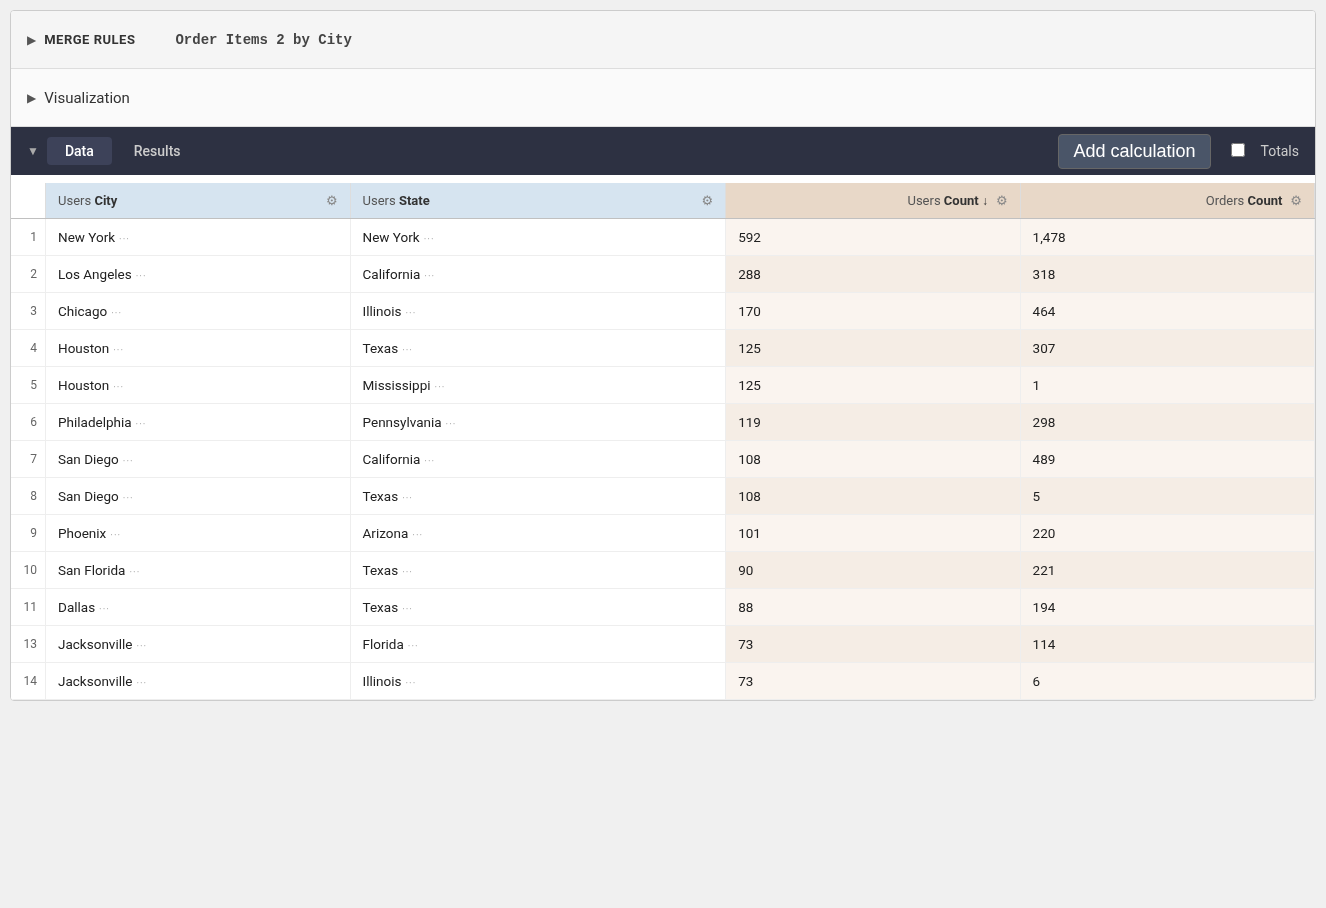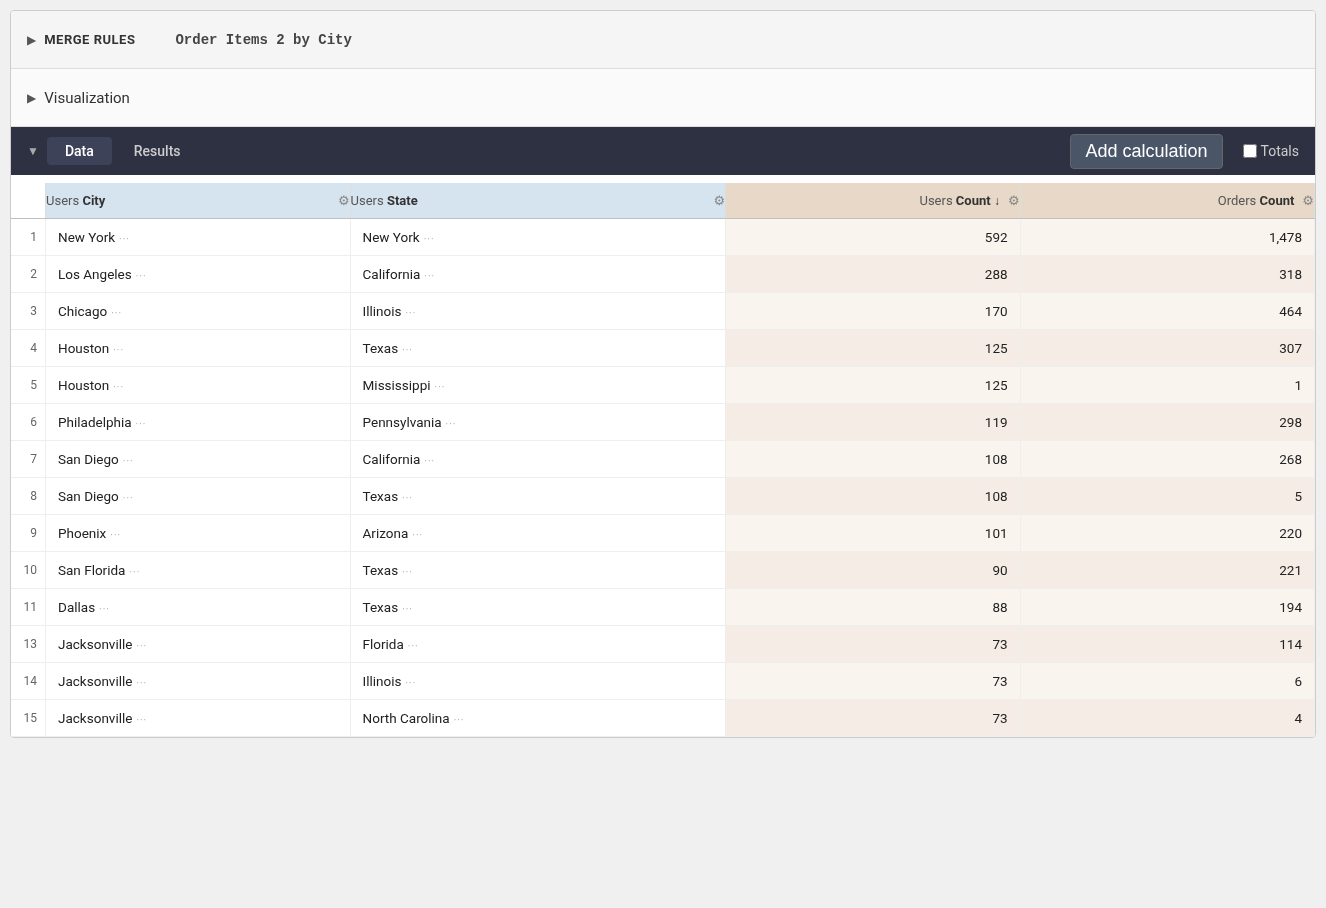--- a/index.html
+++ b/index.html
@@ -105,40 +105,39 @@
       border-radius: 4px;
       padding: 6px 14px;
       font-size: 18px;
       cursor: pointer;
       margin-right: 16px;
     }
     .totals-label {
       color: #ccc;
       font-size: 14px;
       display: flex;
-      align-items: center;
-      gap: 4px;
+      gap: 16px;
     }
     .totals-checkbox {
       width: 14px;
       height: 14px;
       accent-color: #666;
     }
 
     
     .table-wrapper {
       overflow-x: auto;
     }
     table {
       width: 100%;
       border-collapse: collapse;
     }
     thead tr th {
       background: #d6e4f0;
-      padding: 10px 0;
+      padding: 10px 12px;
       text-align: left;
       font-weight: 400;
       font-size: 13px;
       color: #333;
       border-bottom: 1px solid #c0c0c0;
       border-right: 1px solid #ddd;
       position: relative;
     }
     thead tr th:nth-child(1) {
       width: 30px;
@@ -210,21 +209,20 @@
     tbody td:nth-child(1) {
       color: #666;
       text-align: right;
       font-size: 12px;
       background: #fff !important;
       width: 30px;
       padding-right: 8px;
     }
     tbody td:nth-child(4),
     tbody td:nth-child(5) {
-      text-align: right;
     }
     .cell-with-dots {
       display: flex;
       align-items: flex-end;
       gap: 4px;
     }
     .dots {
       color: #aaa;
       font-size: 10px;
       letter-spacing: 1px;
@@ -415,21 +413,21 @@
                 <span class="dots">···</span>
               </div>
             </td>
             <td>
               <div class="cell-with-dots">
                 <span>California</span>
                 <span class="dots">···</span>
               </div>
             </td>
             <td>108</td>
-            <td>268</td>
+            <td>489</td>
           </tr>
           <tr>
             <td>8</td>
             <td>
               <div class="cell-with-dots">
                 <span>San Diego</span>
                 <span class="dots">···</span>
               </div>
             </td>
             <td>
@@ -518,35 +516,18 @@
               </div>
             </td>
             <td>
               <div class="cell-with-dots">
                 <span>Illinois</span>
                 <span class="dots">···</span>
               </div>
             </td>
             <td>73</td>
             <td>6</td>
-          </tr>
-          <tr>
-            <td>15</td>
-            <td>
-              <div class="cell-with-dots">
-                <span>Jacksonville</span>
-                <span class="dots">···</span>
-              </div>
-            </td>
-            <td>
-              <div class="cell-with-dots">
-                <span>North Carolina</span>
-                <span class="dots">···</span>
-              </div>
-            </td>
-            <td>73</td>
-            <td>4</td>
           </tr>
         </tbody>
     </table>
   </div>
 
 </div>
 
 </body></html>

